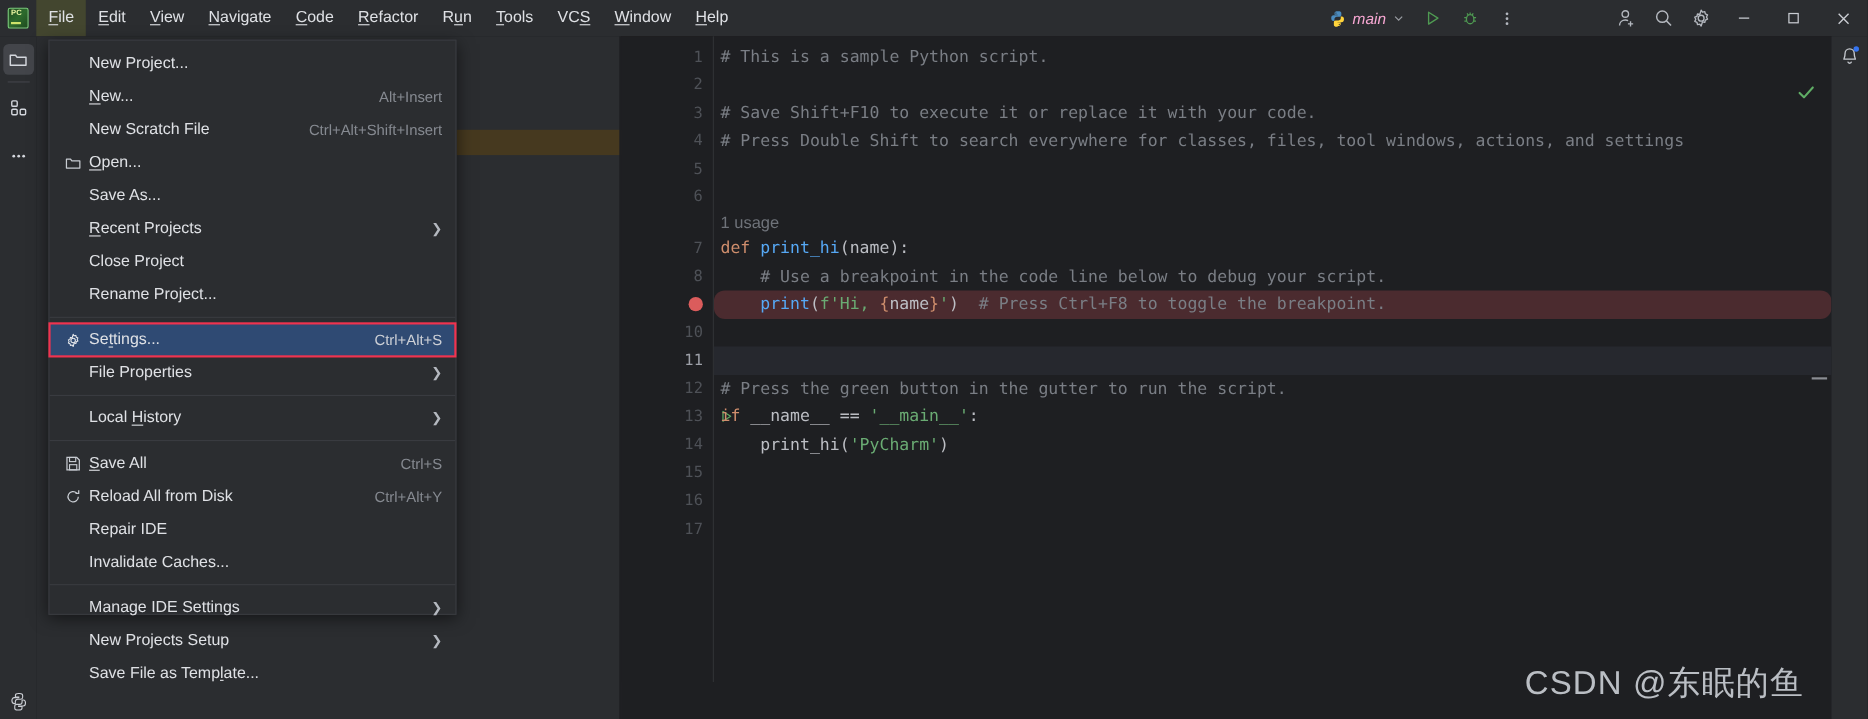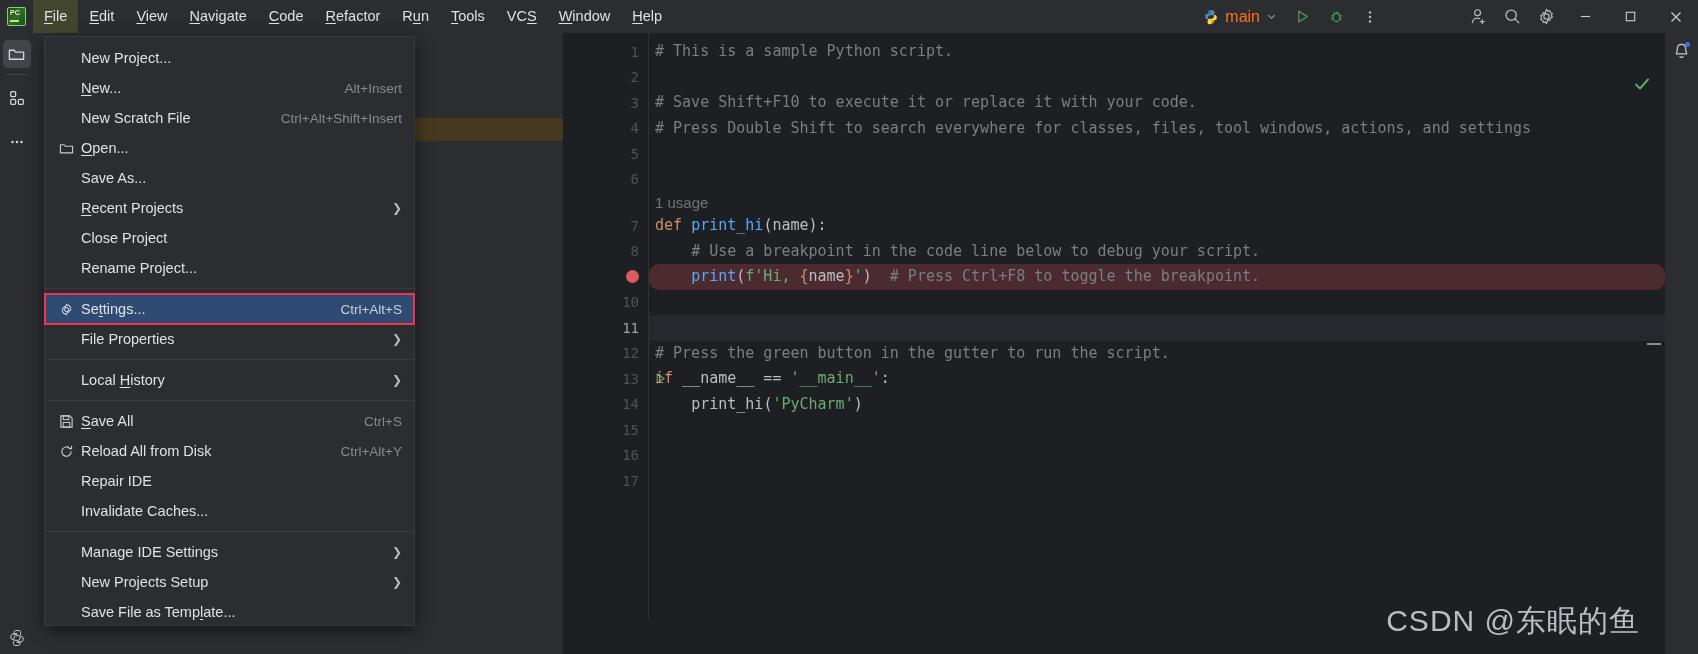--- a/index.html
+++ b/index.html
@@ -36,21 +36,21 @@
   }
   .menu-item.active { background: #43462f; }
   .menu-item u { text-decoration: underline; text-underline-offset: 2px; }
 
   
   .titlebar-right {
     position: absolute; right: 0; top: 0; height: 33px;
     display: flex; align-items: center;
   }
   .runcfg { display: flex; align-items: center; gap: 6px; padding: 0 8px; height: 25px; border-radius: 4px; }
-  .runcfg-label { font-size: 16px; color: #f97316; }
+  .runcfg-label { font-size: 14px; color: #f9a8d4; font-style: italic; }
   .tb-icon { width: 34px; height: 33px; display: flex; align-items: center; justify-content: center; }
   .wincontrol { width: 45px; height: 33px; display: flex; align-items: center; justify-content: center; }
 
   
   .toolstrip {
     position: absolute; left: 0; top: 33px; width: 33px; height: 621px;
     background: #2b2d30; display: flex; flex-direction: column; align-items: center;
   }
   .ts-btn { width: 28px; height: 28px; margin-top: 7px; display:flex; align-items:center; justify-content:center; border-radius: 5px; }
   .ts-btn.sel { background: #43454a; }
@@ -65,21 +65,21 @@
   .proj-row-hl {
     position: absolute; left: 382px; top: 85px; width: 150px; height: 23px;
     background: #46391f;
   }
   .pane-divider {
     position: absolute; left: 563px; top: 33px; width: 2px; height: 621px; background: #1e1f22;
   }
 
   
   .dropdown {
-    position: absolute; left: 44px; top: 36px; width: 371px; height: 590px;
+    position: absolute; left: 44px; top: 36px; width: 371px; height: 523px;
     background: #2b2d30; border: 1px solid #393b40;
     box-shadow: 0 4px 14px rgba(0,0,0,0.55);
     padding: 6px 0 0 0; z-index: 50;
   }
   .dd-item {
     position: relative; height: 30px; display: flex; align-items: center;
     padding-left: 36px; padding-right: 12px; font-size: 14.5px; color: #dfe1e5;
     white-space: nowrap;
   }
   .dd-item .dd-ico {

